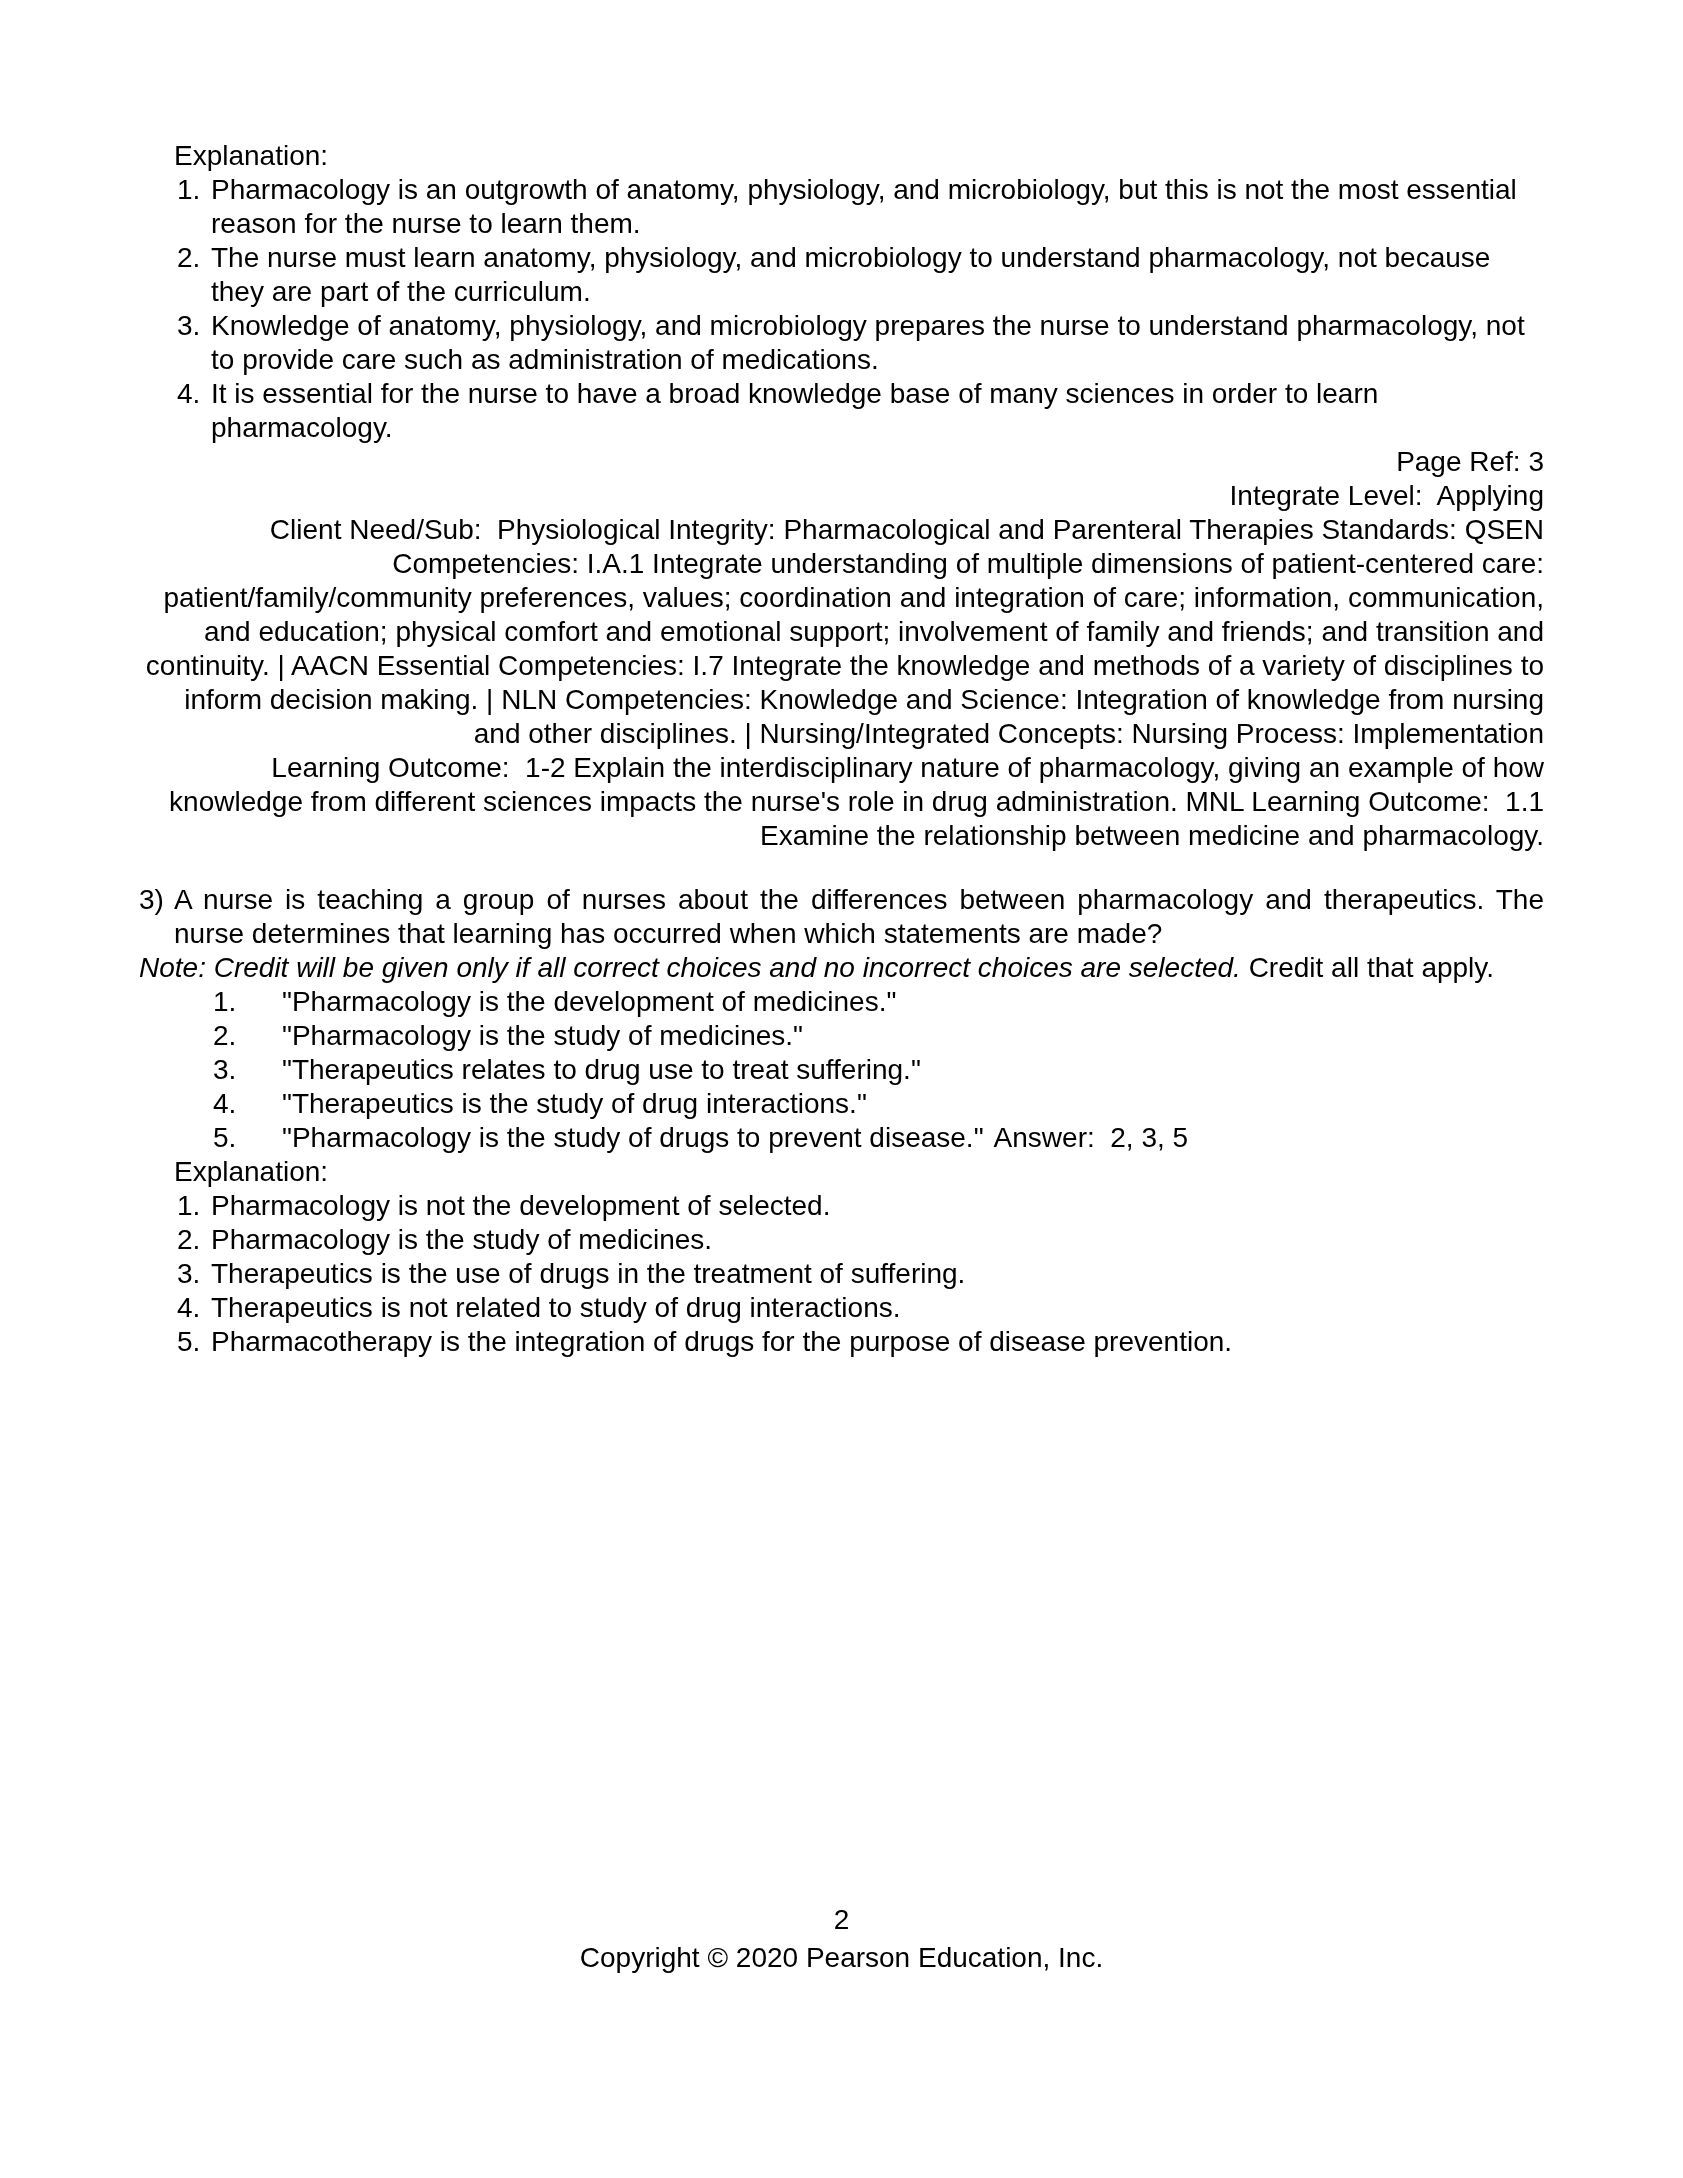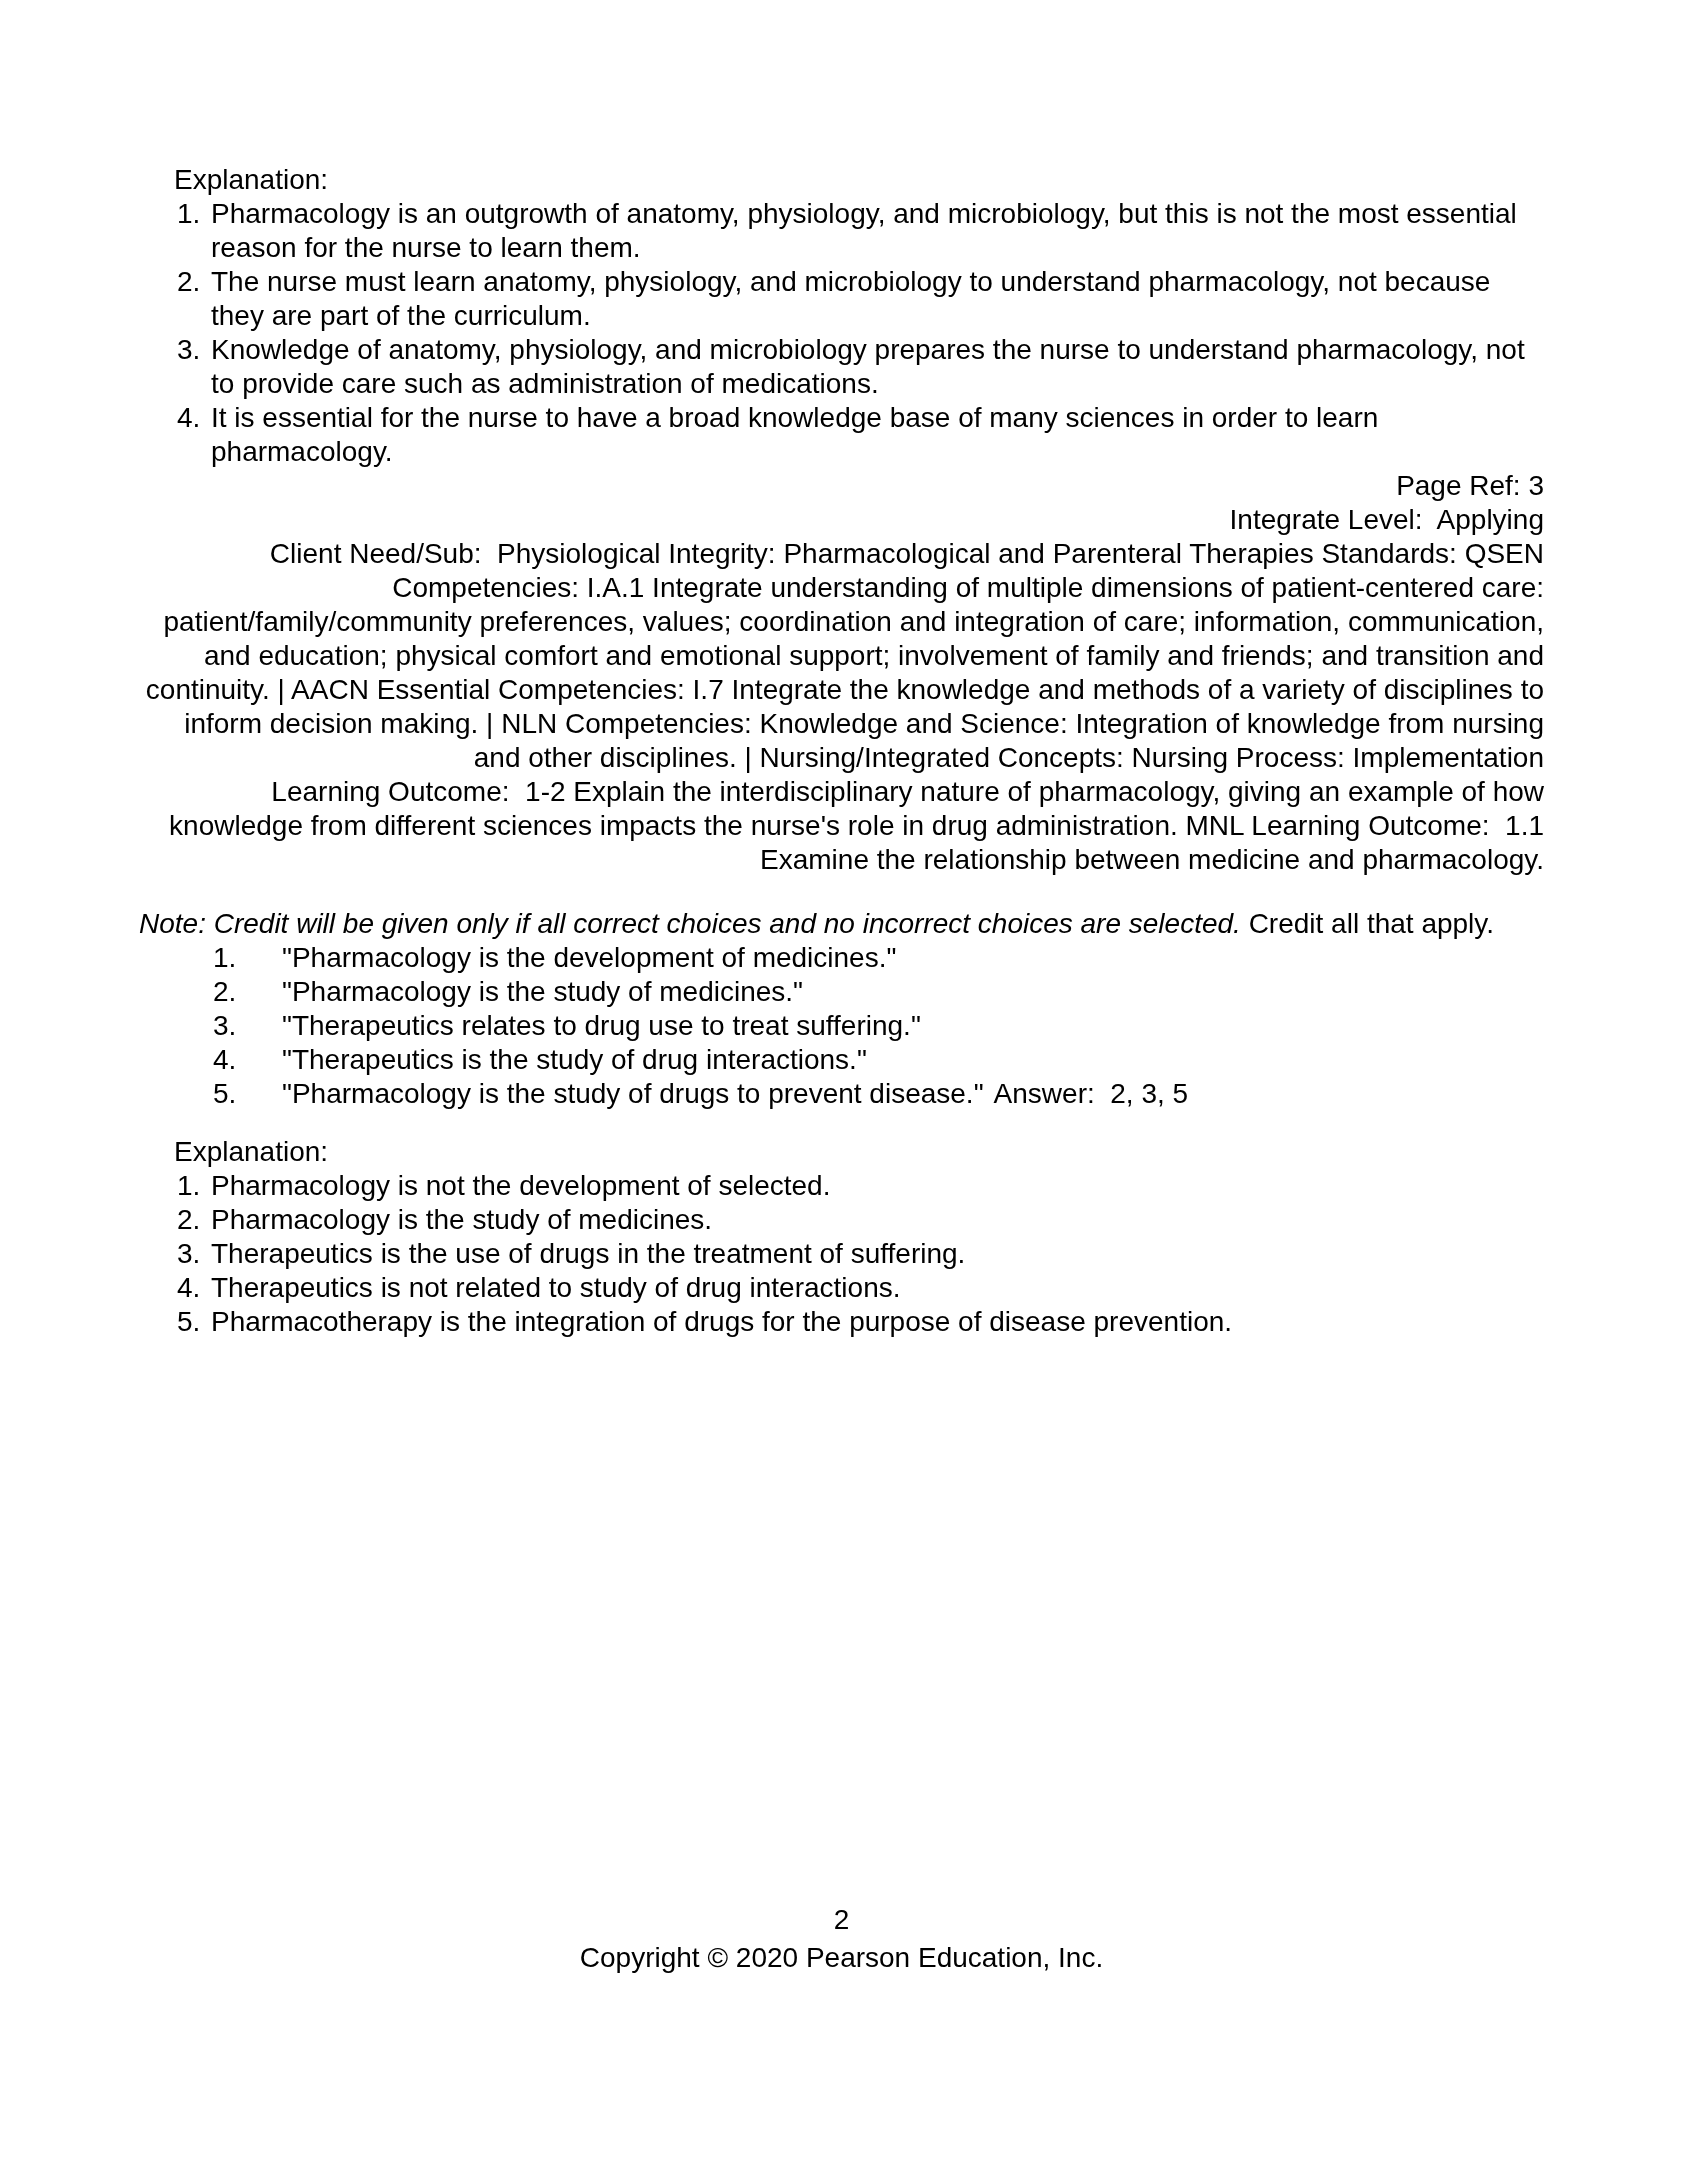--- a/index.html
+++ b/index.html
@@ -12,21 +12,21 @@
     color: #000000;
     font-family: "Liberation Sans", "DejaVu Sans", sans-serif;
     font-size: 28px;
     line-height: 34px;
     overflow: hidden;
   }
   .content {
     padding: 139px 139px 0 139px;
   }
   p { margin: 0; }
-  .label { margin-left: 35px; margin-top: 24px; }
+  .label { margin-left: 35px; }
   .meta { white-space: pre-wrap; text-align: right; }
   .nlist { display: block; }
   .nlist .li { display: flex; align-items: flex-start; }
   .nlist-a { margin-left: 38px; }
   .nlist-a .num { flex: 0 0 34px; }
   .nlist-b { margin-left: 74px; }
   .nlist-b .num { flex: 0 0 69px; }
   .nlist .txt { flex: 1 1 auto; }
   .answer { white-space: pre-wrap; margin-left: 10px; }
   .question {
@@ -75,20 +75,21 @@
         </div>
       </div>
 
       <p class="meta">Page Ref: 3</p>
       <p class="meta">Integrate Level:  Applying</p>
       <p class="meta">Client Need/Sub:  Physiological Integrity: Pharmacological and Parenteral Therapies Standards: QSEN Competencies: I.A.1 Integrate understanding of multiple dimensions of patient-centered care: patient/family/community preferences, values; coordination and integration of care; information, communication, and education; physical comfort and emotional support; involvement of family and friends; and transition and continuity. | AACN Essential Competencies: I.7 Integrate the knowledge and methods of a variety of disciplines to inform decision making. | NLN Competencies: Knowledge and Science: Integration of knowledge from nursing and other disciplines. | Nursing/Integrated Concepts: Nursing Process: Implementation</p>
       <p class="meta">Learning Outcome:  1-2 Explain the interdisciplinary nature of pharmacology, giving an example of how knowledge from different sciences impacts the nurse's role in drug administration. MNL Learning Outcome:  1.1 Examine the relationship between medicine and pharmacology.</p>
     </section>
 
     <section class="question-block">
+      <p class="question"><span class="qnum">3)</span><span>A nurse is teaching a group of nurses about the differences between pharmacology and therapeutics. The nurse determines that learning has occurred when which statements are made?</span></p>
 
       <p class="note"><em>Note: Credit will be given only if all correct choices and no incorrect choices are selected.</em><span> Credit all that apply.</span></p>
 
       <div class="nlist nlist-b">
         <div class="li">
           <span class="num">1.</span>
           <span class="txt">"Pharmacology is the development of medicines."</span>
         </div>
         <div class="li">
           <span class="num">2.</span>

